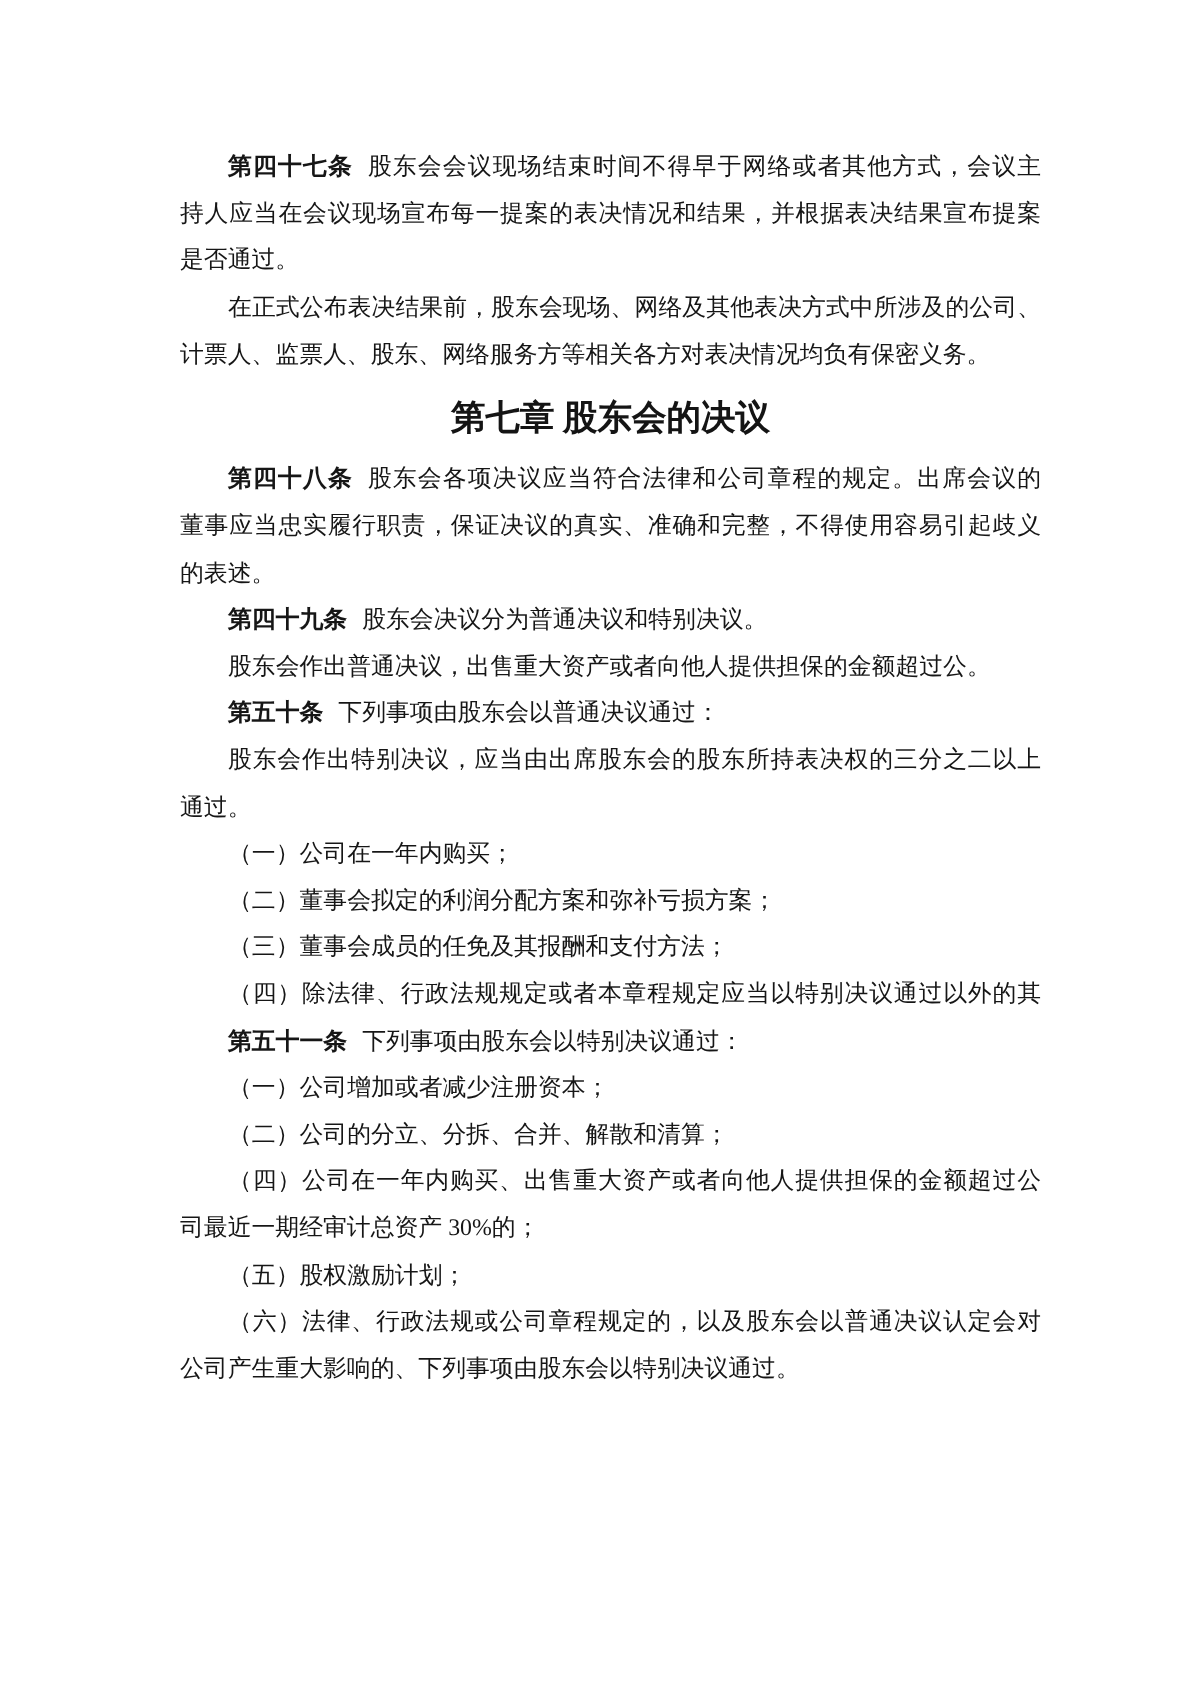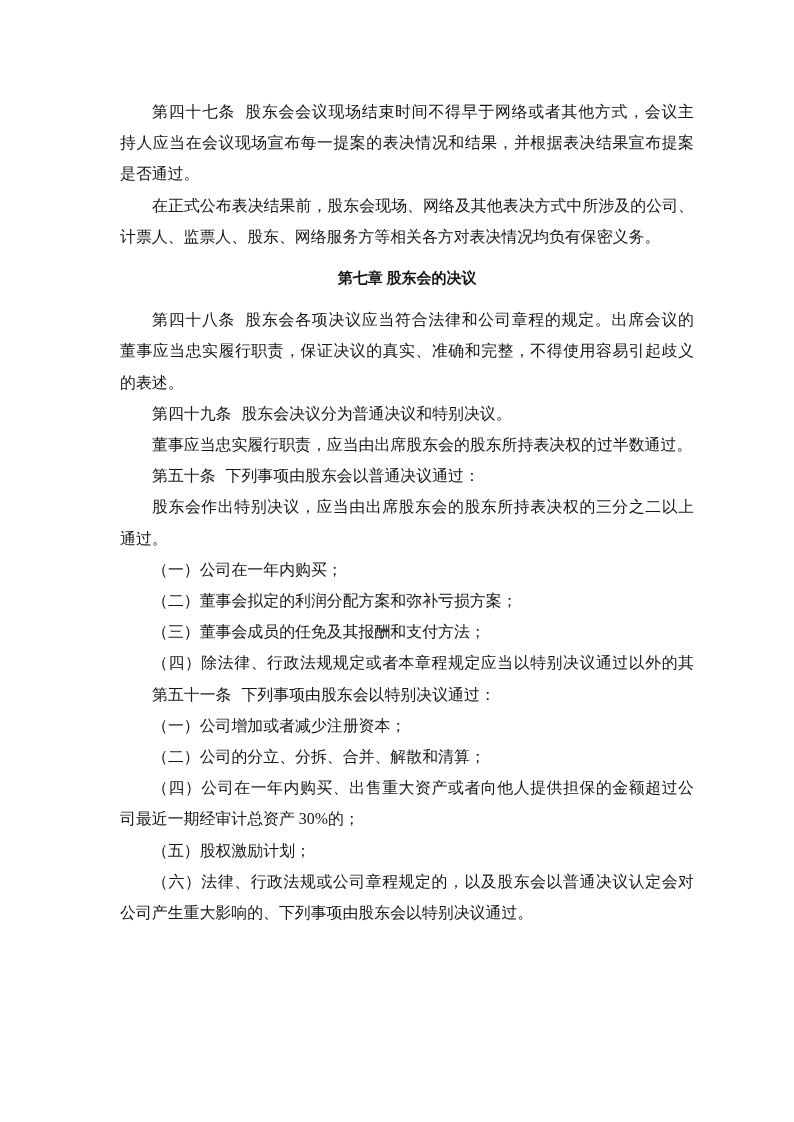--- a/index.html
+++ b/index.html
@@ -32,25 +32,25 @@
   
   .line.full {
     text-align: justify;
     text-align-last: justify;
   }
   
   .line.first {
     padding-left: 32px;
   }
   .term {
-    font-weight: normal;
+    font-weight: bold;
     margin-right: 10px;
   }
   .chapter {
-    font-size: 15px;
+    font-size: 23px;
     font-weight: bold;
     text-align: center;
     line-height: 31.2px;
     margin: 11px 0 10px 0;
     color: #141414;
   }
 </style>
 </head>
 <body>
 
@@ -68,21 +68,21 @@
       <div class="chapter">第七章 股东会的决议</div>
       <div class="block">
         <div class="line first full"><span class="term">第四十八条</span><span>股东会各项决议应当符合法律和公司章程的规定。出席会议的</span></div>
         <div class="line full">董事应当忠实履行职责，保证决议的真实、准确和完整，不得使用容易引起歧义</div>
         <div class="line">的表述。</div>
       </div>
       <div class="block">
         <div class="line first"><span class="term">第四十九条</span><span>股东会决议分为普通决议和特别决议。</span></div>
       </div>
       <div class="block">
-        <div class="line first">董事应当忠实履行职责，应当由出席股东会的股东所持表决权的过半数通过。</div>
+        <div class="line first">股东会作出普通决议，出售重大资产或者向他人提供担保的金额超过公。</div>
       </div>
       <div class="block">
         <div class="line first"><span class="term">第五十条</span><span>下列事项由股东会以普通决议通过：</span></div>
       </div>
       <div class="block">
         <div class="line first full">股东会作出特别决议，应当由出席股东会的股东所持表决权的三分之二以上</div>
         <div class="line">通过。</div>
       </div>
       <div class="block">
         <div class="line first">（一）公司在一年内购买；</div>

